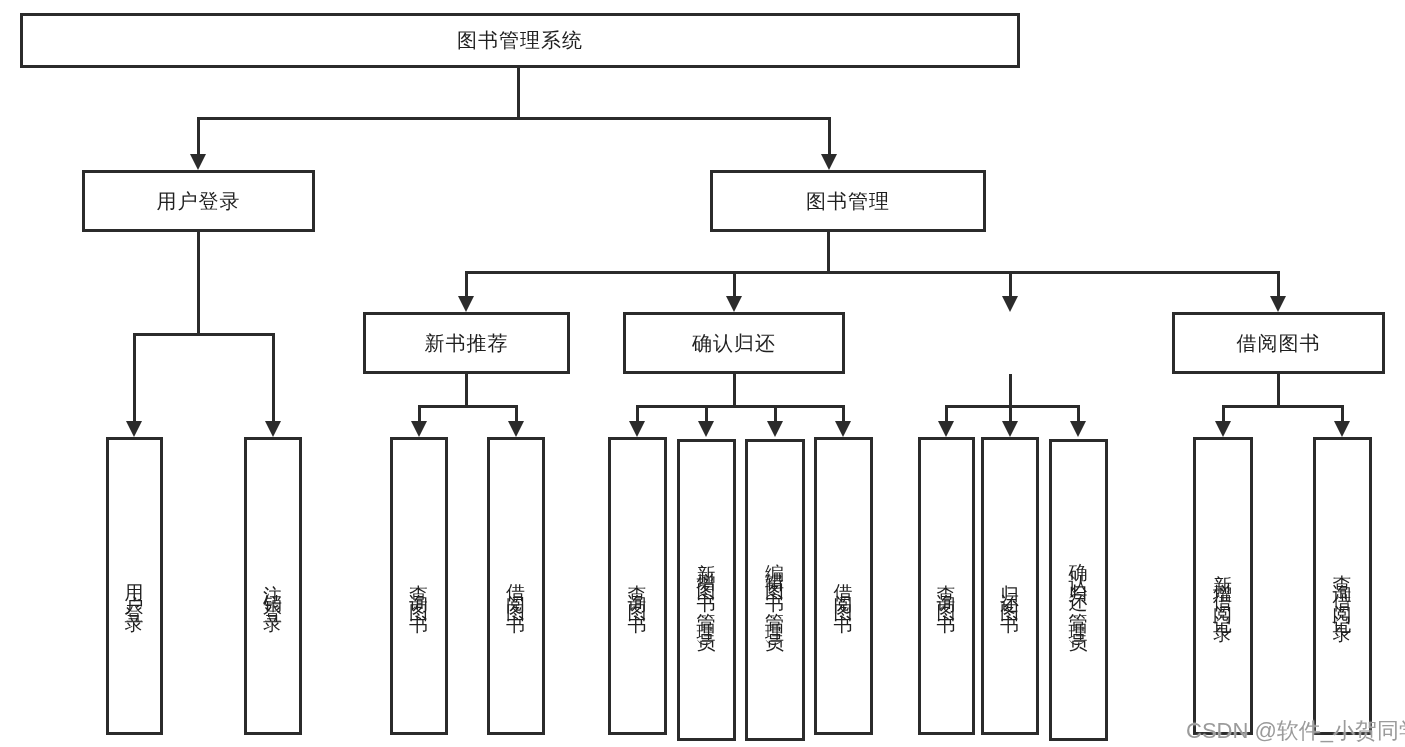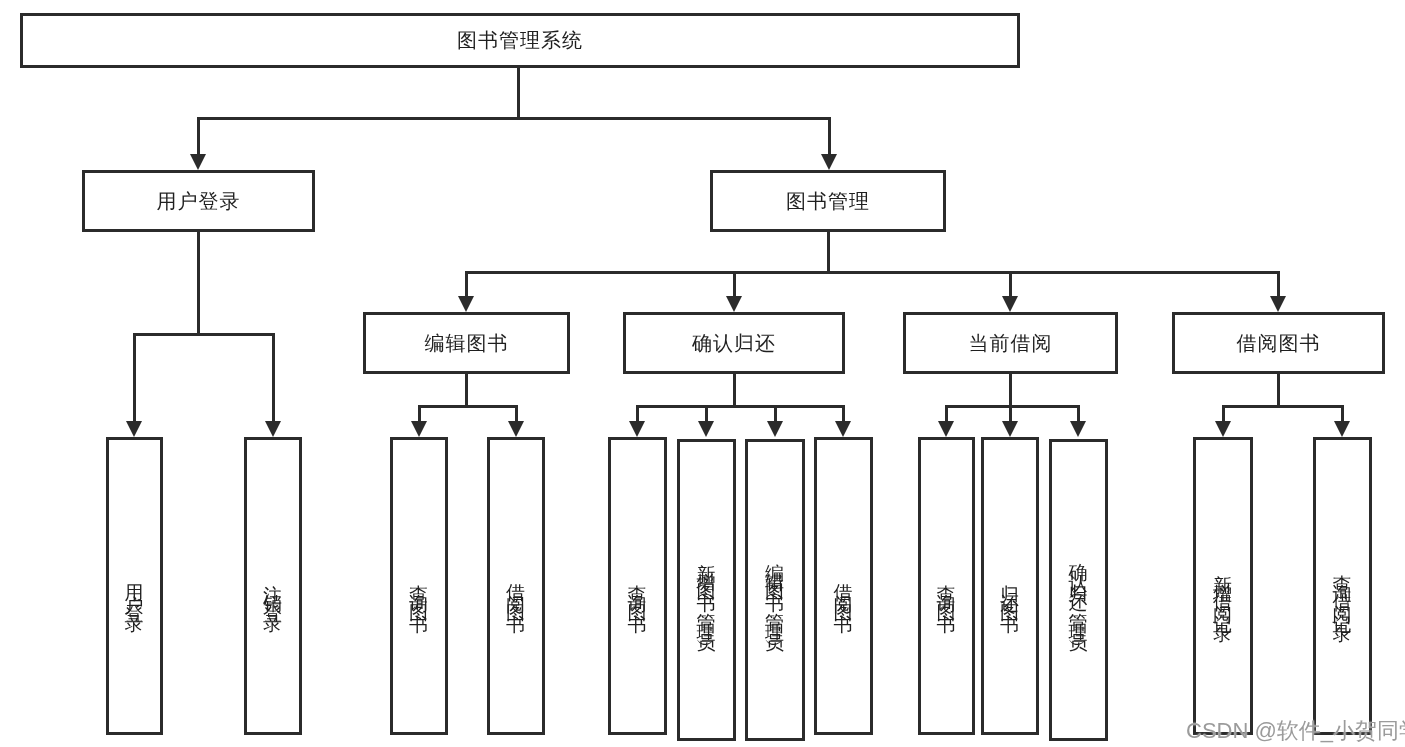--- a/index.html
+++ b/index.html
@@ -63,43 +63,42 @@
   <div class="node h" style="left:20px;top:13px;width:1000px;height:55px;">图书管理系统</div>
 
   <i class="vl" style="left:517px;top:68px;height:51px;"></i>
   <i class="hl" style="left:197px;top:117px;width:634px;"></i>
   <i class="vl" style="left:197px;top:117px;height:38px;"></i>
   <i class="ar" style="left:190px;top:154px;"></i>
   <i class="vl" style="left:828px;top:117px;height:38px;"></i>
   <i class="ar" style="left:821px;top:154px;"></i>
 
   <div class="node h" style="left:82px;top:170px;width:233px;height:62px;">用户登录</div>
-  <div class="node h" style="left:710px;top:170px;width:236px;height:62px;font-family:Liberation Mono, monospace;">图书管理</div>
+  <div class="node h" style="left:710px;top:170px;width:276px;height:62px;font-family:Liberation Mono, monospace;">图书管理</div>
 
   <i class="vl" style="left:197px;top:232px;height:104px;"></i>
   <i class="hl" style="left:133px;top:333px;width:142px;"></i>
   <i class="vl" style="left:133px;top:333px;height:88px;"></i>
   <i class="ar" style="left:126px;top:421px;"></i>
   <i class="vl" style="left:272px;top:333px;height:88px;"></i>
   <i class="ar" style="left:265px;top:421px;"></i>
 
   <i class="vl" style="left:827px;top:232px;height:42px;"></i>
   <i class="hl" style="left:465px;top:271px;width:815px;"></i>
   <i class="vl" style="left:465px;top:271px;height:27px;"></i>
   <i class="ar" style="left:458px;top:296px;"></i>
   <i class="vl" style="left:733px;top:271px;height:27px;"></i>
   <i class="ar" style="left:726px;top:296px;"></i>
   <i class="vl" style="left:1009px;top:271px;height:27px;"></i>
   <i class="ar" style="left:1002px;top:296px;"></i>
   <i class="vl" style="left:1277px;top:271px;height:27px;"></i>
   <i class="ar" style="left:1270px;top:296px;"></i>
 
-  <div class="node h" style="left:363px;top:312px;width:207px;height:62px;">编辑图书</div>
+  <div class="node h" style="left:363px;top:312px;width:207px;height:62px;">新书推荐</div>
   <div class="node h" style="left:623px;top:312px;width:222px;height:62px;">确认归还</div>
-  <div class="node h" style="left:903px;top:312px;width:215px;height:62px;">当前借阅</div>
   <div class="node h" style="left:1172px;top:312px;width:213px;height:62px;">借阅图书</div>
 
   <i class="vl" style="left:465px;top:374px;height:34px;"></i>
   <i class="hl" style="left:418px;top:405px;width:100px;"></i>
   <i class="vl" style="left:418px;top:405px;height:18px;"></i>
   <i class="ar" style="left:411px;top:421px;"></i>
   <i class="vl" style="left:515px;top:405px;height:18px;"></i>
   <i class="ar" style="left:508px;top:421px;"></i>
 
   <i class="vl" style="left:733px;top:374px;height:34px;"></i>

